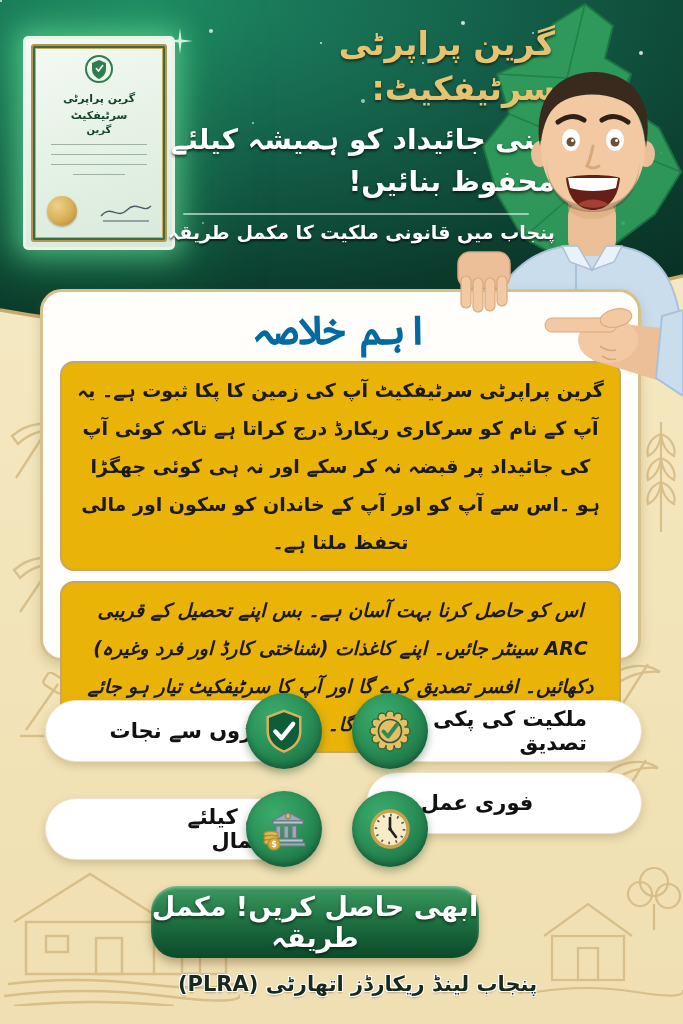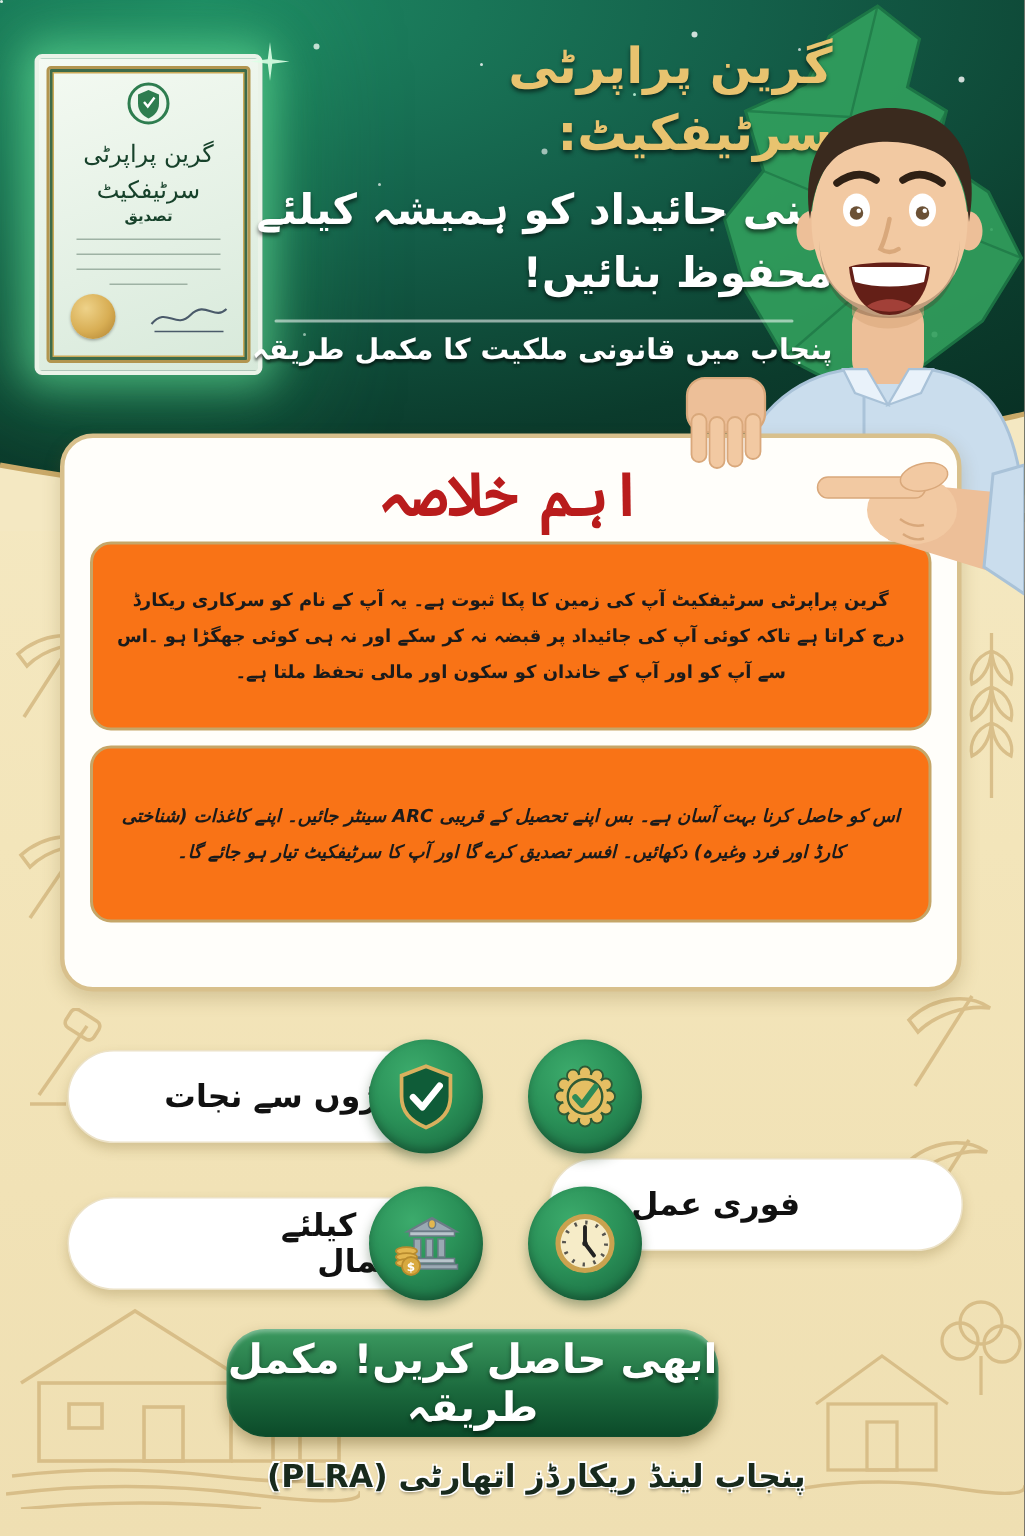--- a/index.html
+++ b/index.html
@@ -34,21 +34,21 @@
     background:linear-gradient(160deg,#f4faf2 0%,#e3f0e4 60%,#d7e9da 100%);
     border:3px solid #eaf3e8; border-radius:5px; z-index:2;
     box-shadow:0 0 26px 8px rgba(110,235,160,.55), 0 0 70px 24px rgba(45,170,100,.35);
     direction:rtl;
   }
   .cert-inner{
     position:absolute; inset:5px; border:2px solid #b2954f; border-radius:3px;
     box-shadow:inset 0 0 0 2px #3d6b4a, inset 0 0 0 3px #caa957;
     padding:8px 6px 4px; text-align:center;
   }
-  .cert-title{ font-size:16px; font-weight:normal; color:#17422b; line-height:1.5; margin-top:3px;}
+  .cert-title{ font-size:11px; font-weight:bold; color:#17422b; line-height:1.5; margin-top:3px;}
   .cert-region{ font-size:10px; font-weight:bold; color:#17422b; }
   .cert-line{ height:1px; background:#9eb2a4; margin:9px 12px 0; }
   .cert-line.short{ margin:9px 34px 0; }
   .cert-seal{ position:absolute; left:14px; bottom:14px; width:30px; height:30px; border-radius:50%;
     background:radial-gradient(circle at 35% 32%, #eed289 0%, #d8ae54 55%, #ad7f2f 100%);
     box-shadow:0 1px 2px rgba(0,0,0,.3); }
   .cert-sig{ position:absolute; right:10px; bottom:16px; }
   .glow-star{ position:absolute; z-index:3; }
   
   .headline{ position:absolute; top:22px; right:128px; width:398px; text-align:right; z-index:2; }
@@ -68,27 +68,27 @@
   .curve-svg{ position:absolute; top:264px; left:0; z-index:2; }
   
   .man-svg{ position:absolute; top:50px; right:0;  z-index:3; }
   .arm-svg{ position:absolute; top:238px; right:0;  z-index:5; }
   
   .card{
     position:absolute; top:289px; left:40px; width:601px; height:372px; z-index:4;
     background:#fffefa; border:3px solid #d8c08c; border-radius:22px;
     box-shadow:0 5px 12px rgba(110,85,30,.22); padding:10px 15px; direction:rtl;
   }
-  .card-heading{ text-align:center; font-size:40px; font-weight:800; color:#b91c1c;
+  .card-heading{ text-align:center; font-size:40px; font-weight:800; color:#0369a1;
     font-family:"DejaVu Serif", serif; margin:4px 0 8px; }
   .para{
-    background:#f97316; border:2px solid #c5a668; border-radius:14px;
+    background:#eab308; border:2px solid #c5a668; border-radius:14px;
     padding:8px 14px; margin:0 2px 10px; min-height:126px;
     display:flex; align-items:center; justify-content:center;
-    font-size:12px; font-weight:700; color:#1b1b1b; line-height:2.0;
+    font-size:19px; font-weight:700; color:#1b1b1b; line-height:2.0;
     text-align:center; direction:rtl; overflow:hidden;
   }
   .para.second{ min-height:118px;font-style:italic; }
   
   .pill{
     position:absolute; height:62px; background:#ffffff; border:1px solid #ece2c8;
     border-radius:999px; box-shadow:0 4px 8px rgba(120,95,35,.25); z-index:4;
     display:flex; align-items:center; justify-content:center;
     font-size:21px; font-weight:800; color:#111; direction:rtl;
   }
@@ -138,21 +138,21 @@
     </svg>
 
     <div class="cert">
       <div class="cert-inner">
         <svg width="30" height="30" viewBox="0 0 30 30">
           <circle cx="15" cy="15" r="13" fill="none" stroke="#2e7d4f" stroke-width="2"></circle>
           <path d="M15,6 L22,9 V15 C22,20 19,23 15,25 C11,23 8,20 8,15 V9 Z" fill="#2e7d4f"></path>
           <path d="M12,14 L14.5,17 L19,11" stroke="#fff" stroke-width="1.6" fill="none"></path>
         </svg>
         <div class="cert-title">گرین پراپرٹی سرٹیفکیٹ</div>
-        <div class="cert-region">تصدیق</div>
+        <div class="cert-region">گرین</div>
         <div class="cert-line"></div>
         <div class="cert-line"></div>
         <div class="cert-line"></div>
         <div class="cert-line short"></div>
         <div class="cert-seal"></div>
         <svg class="cert-sig" width="58" height="22" viewBox="0 0 58 22">
           <path d="M4,14 C14,2 20,18 30,8 S 46,12 54,4" stroke="#4a5a6a" stroke-width="1.4" fill="none"></path>
           <line x1="6" y1="19" x2="52" y2="19" stroke="#4a5a6a" stroke-width="1"></line>
         </svg>
       </div>
@@ -225,20 +225,23 @@
     <rect x="67" y="38" width="10" height="30" rx="5" fill="#f2c9a2" stroke="#d9a87b" stroke-width="1.2"></rect>
 
     <path d="M253,92 L170,84 L162,122 L253,150 Z" fill="#edbf98"></path>
     <path d="M232,78 L253,72 L253,158 L226,140 Z" fill="#cadded" stroke="#a9c2d8" stroke-width="2"></path>
     <ellipse cx="178" cy="102" rx="30" ry="23" fill="#f2c9a2"></ellipse>
     <rect x="115" y="80" width="72" height="14" rx="7" fill="#f2c9a2" stroke="#d9a87b" stroke-width="1"></rect>
     <ellipse cx="186" cy="80" rx="16" ry="9" fill="#f2c9a2" stroke="#d9a87b" stroke-width="1" transform="rotate(-12 186 80)"></ellipse>
     <path d="M170,108 q8,6 16,4 M172,118 q7,5 14,3" stroke="#d9a87b" stroke-width="1.6" fill="none"></path>
   </svg>
 
+  <div class="pill" style="top:700px; left:366px; width:276px; padding-right:54px;">
+    <span>ملکیت کی پکی تصدیق</span>
+  </div>
   <div class="icon-circle" style="top:693px; left:352px;">
     <svg width="48" height="48" viewBox="0 0 48 48">
       <g fill="#e5bf63" stroke="#2f5a35" stroke-width="1.2">
         <circle cx="40" cy="24" r="4"></circle>
           <circle cx="37.9" cy="32" r="4"></circle>
           <circle cx="32" cy="37.9" r="4"></circle>
         <circle cx="24" cy="40" r="4"></circle>
           <circle cx="16" cy="37.9" r="4"></circle>
           <circle cx="10.1" cy="32" r="4"></circle>
         <circle cx="8" cy="24" r="4"></circle>

